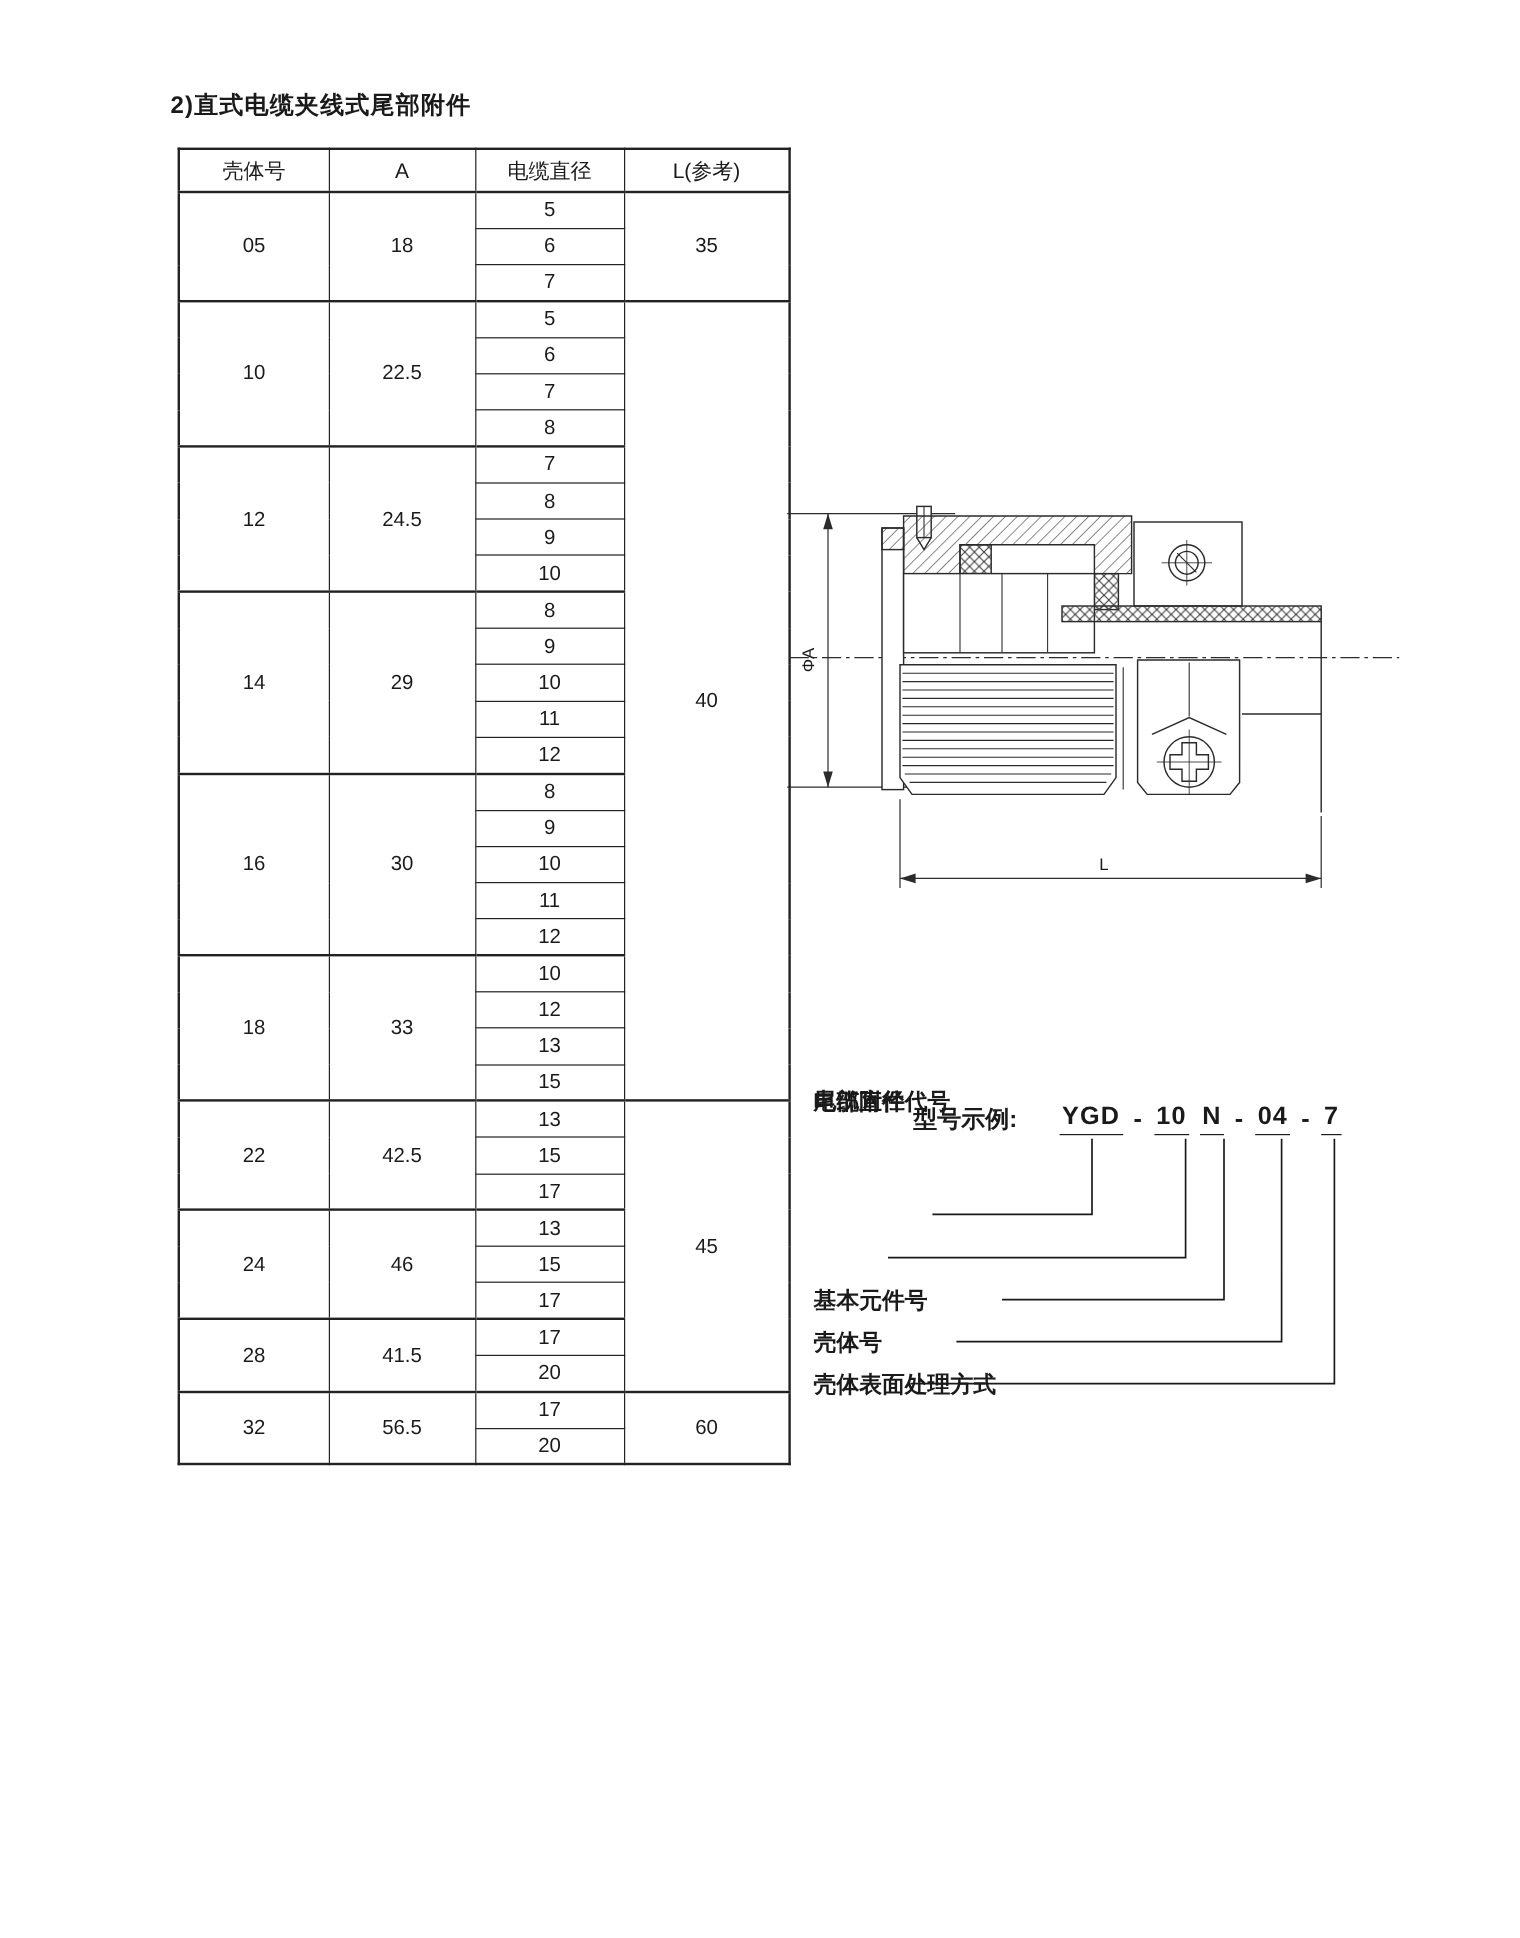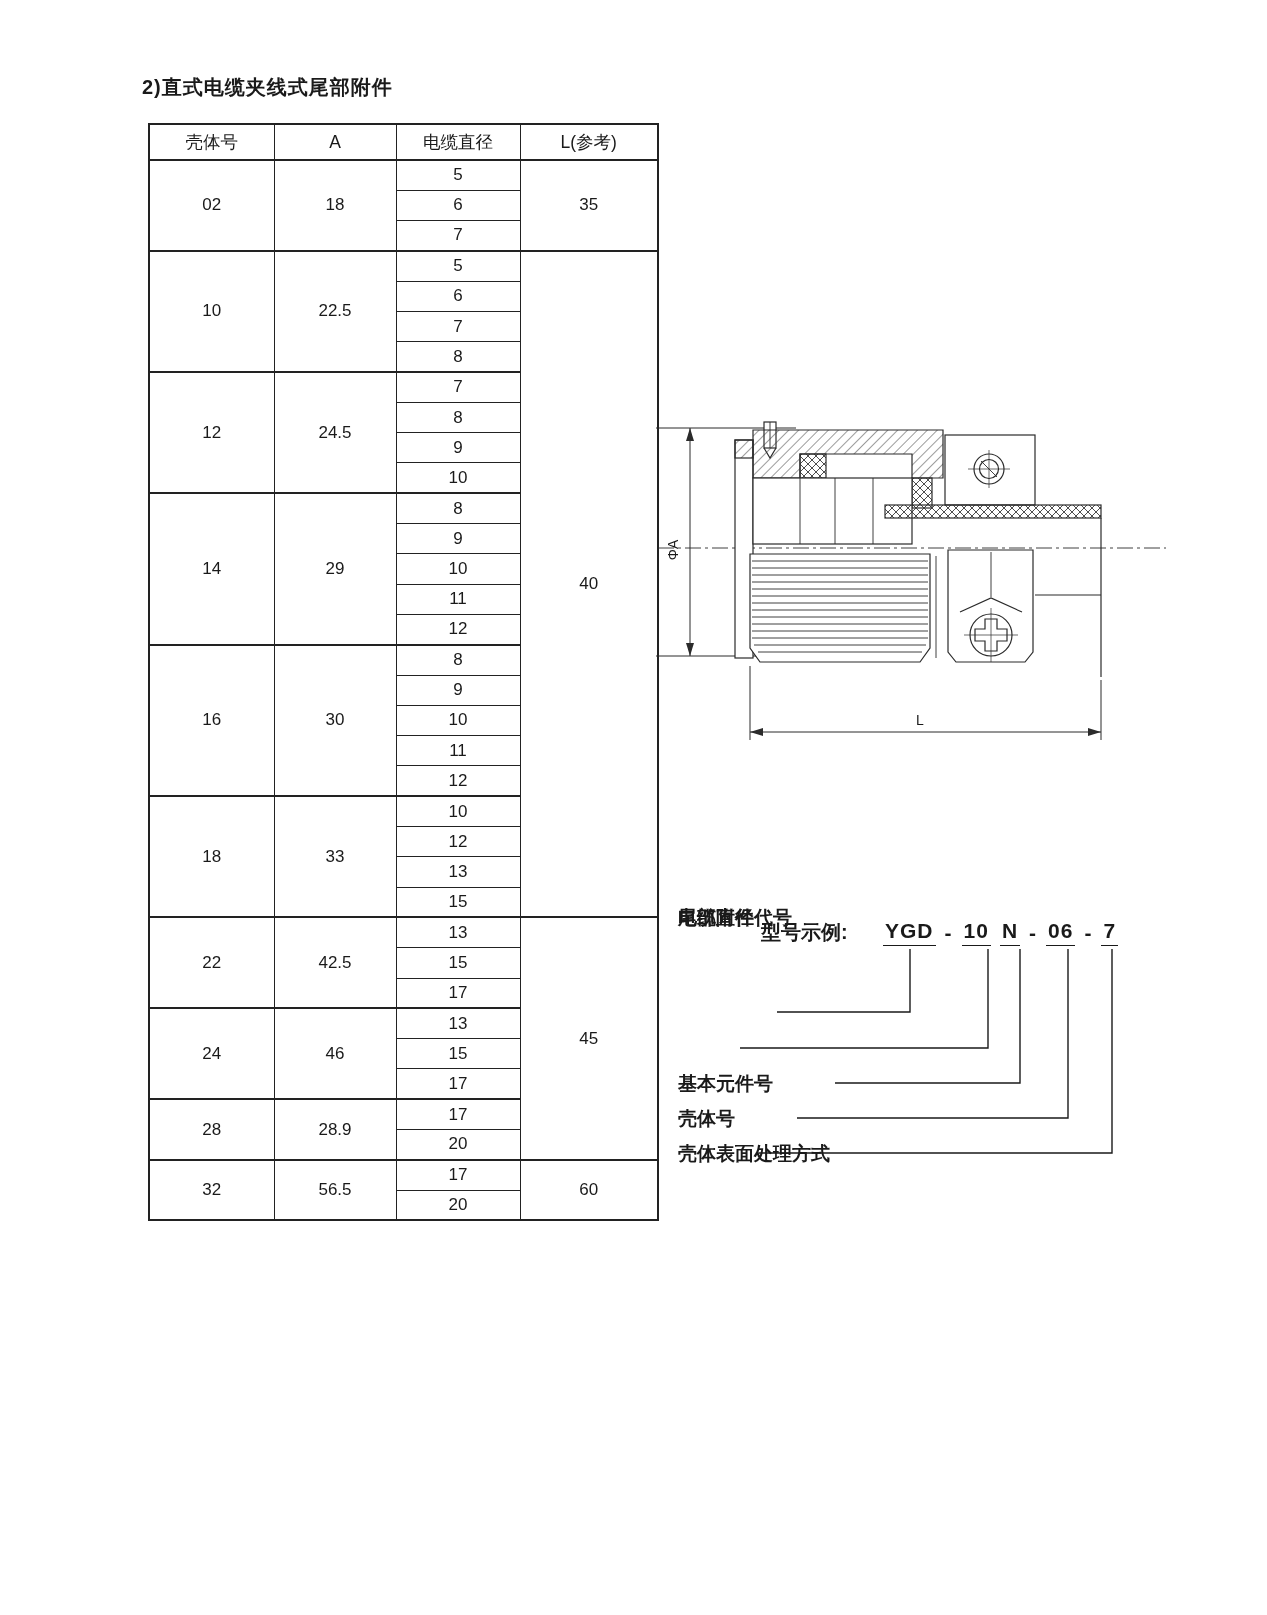--- a/index.html
+++ b/index.html
@@ -75,21 +75,21 @@
     <thead>
       <tr>
         <th>壳体号</th>
         <th>A</th>
         <th>电缆直径</th>
         <th>L(参考)</th>
       </tr>
     </thead>
     <tbody>
         <tr class="group-start">
-          <td rowspan="3">02</td>
+          <td rowspan="3">05</td>
           <td rowspan="3">18</td>
           <td>5</td>
           <td rowspan="3">35</td>
         </tr>
         <tr>
           <td>6</td>
         </tr>
         <tr>
           <td>7</td>
         </tr>
@@ -188,21 +188,21 @@
           <td>13</td>
         </tr>
         <tr>
           <td>15</td>
         </tr>
         <tr>
           <td>17</td>
         </tr>
         <tr class="group-start">
           <td rowspan="2">28</td>
-          <td rowspan="2">28.9</td>
+          <td rowspan="2">41.5</td>
           <td>17</td>
         </tr>
         <tr>
           <td>20</td>
         </tr>
         <tr class="group-start">
           <td rowspan="2">32</td>
           <td rowspan="2">56.5</td>
           <td>17</td>
           <td rowspan="2">60</td>
@@ -320,21 +320,21 @@
         <polyline points="109,248 462,248 462,44"></polyline>
       </g>
     </svg>
     <div class="me-caption">型号示例:</div>
     <div class="me-code">
         <span class="code-part u">YGD</span>
         <span class="code-part sep">-</span>
         <span class="code-part u">10</span>
         <span class="code-part u">N</span>
         <span class="code-part sep">-</span>
-        <span class="code-part u">06</span>
+        <span class="code-part u">04</span>
         <span class="code-part sep">-</span>
         <span class="code-part u">7</span>
       </div>
     <div class="legend-item">基本元件号</div>
     <div class="legend-item">壳体号</div>
     <div class="legend-item">壳体表面处理方式</div>
     <div class="legend-item">尾部附件代号</div>
     <div class="legend-item">电缆直径</div>
   </div>
 

